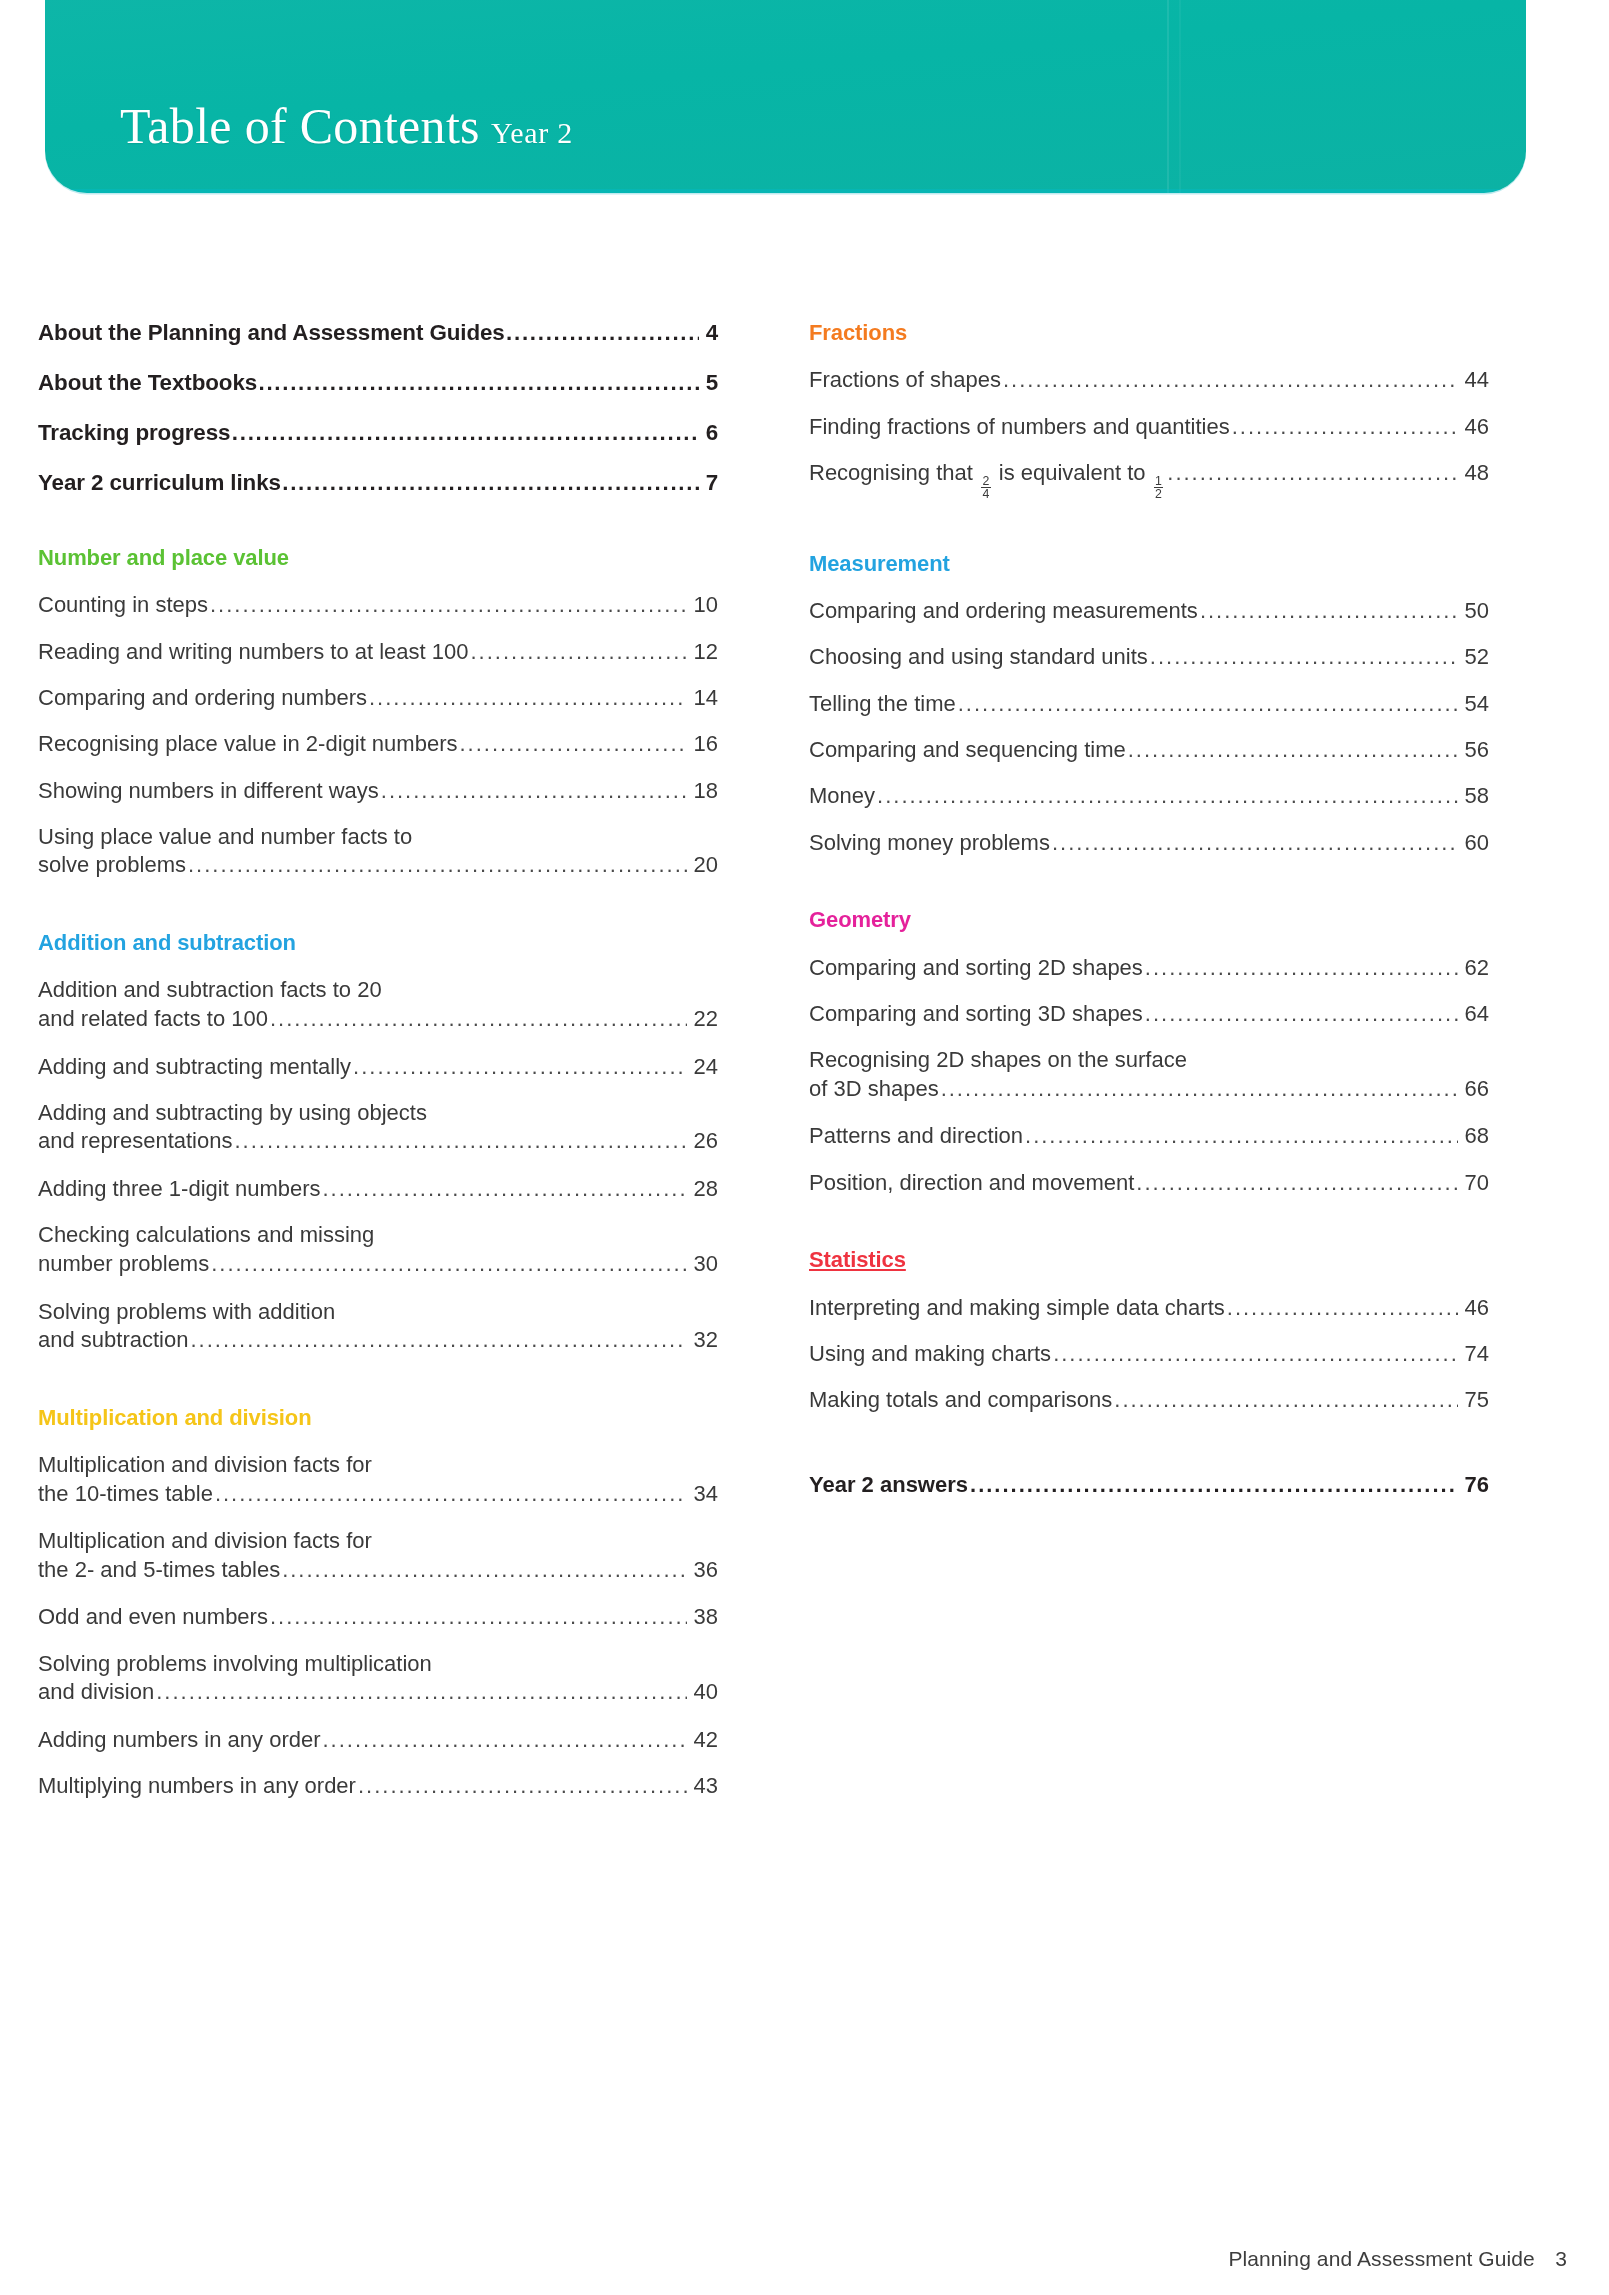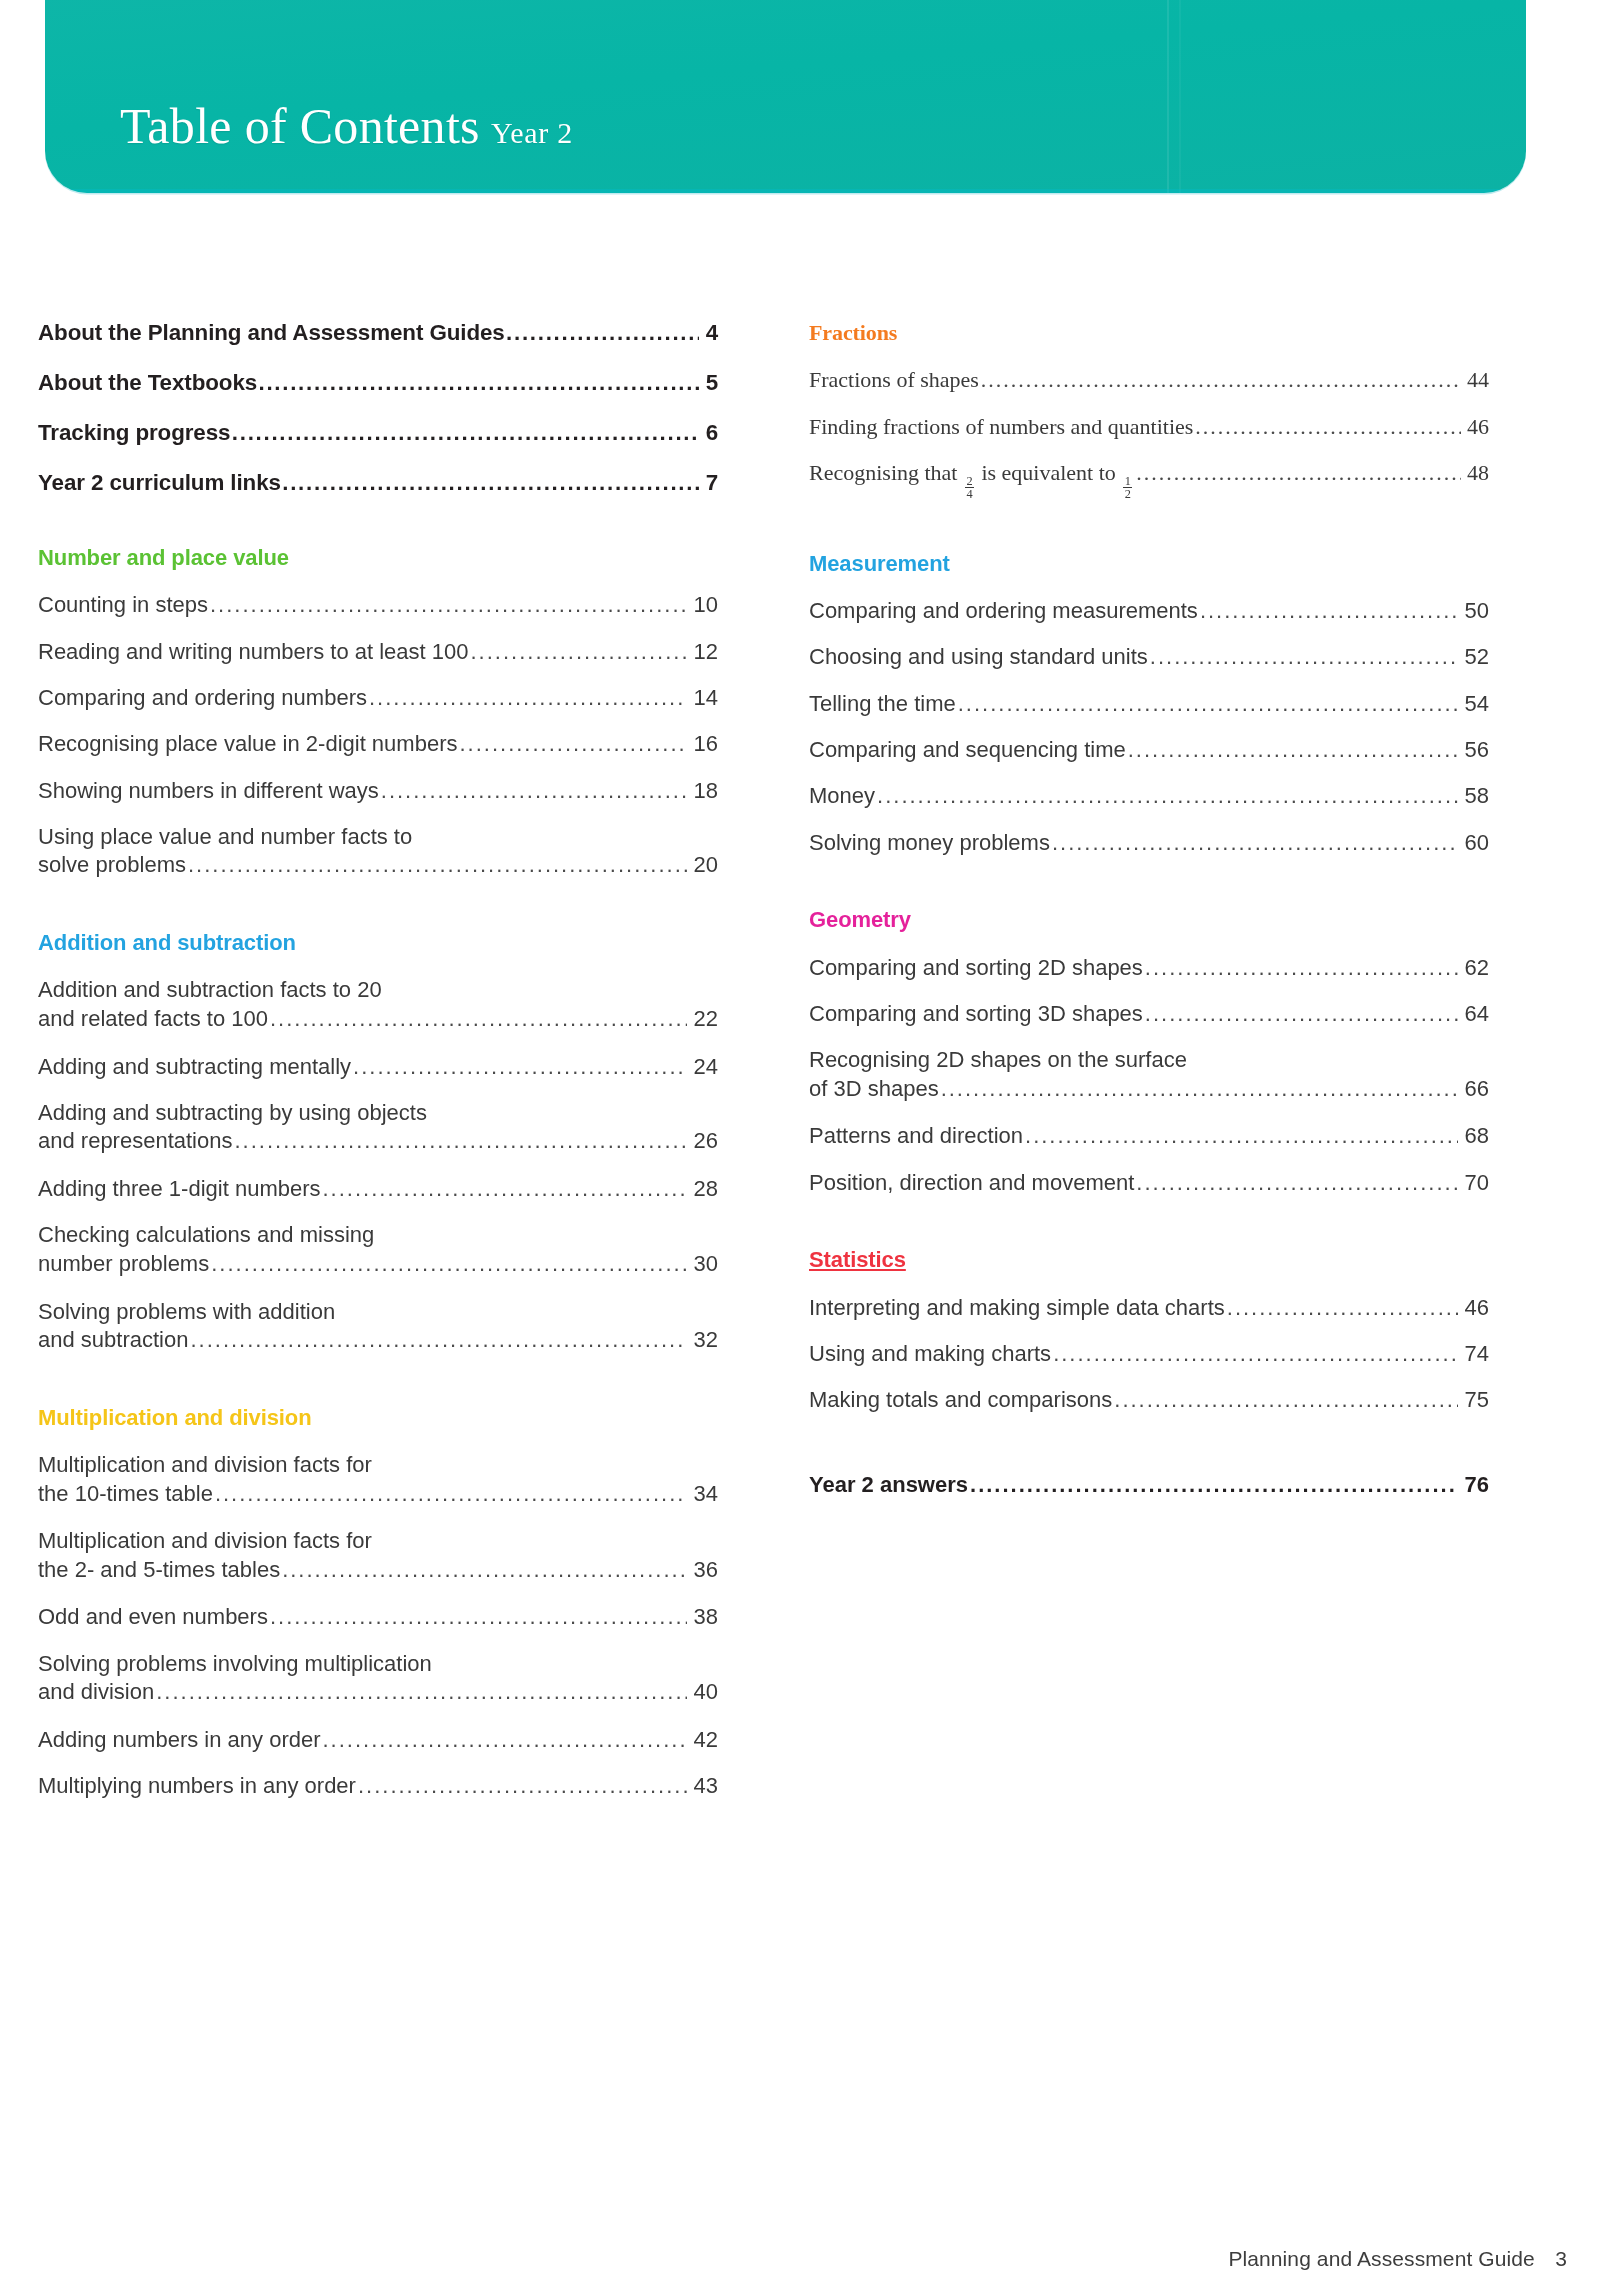--- a/index.html
+++ b/index.html
@@ -360,21 +360,21 @@
               <span class="dots">............................................................................................................</span>
               <span class="pg">43</span>
             </div>
           </div>
         </div>
       </div>
   </div>
 
   <div class="col" id="right-col">
     <div id="right-sections">
-        <div class="section" style="margin-top: 0px; font-family: Liberation Serif, serif;">
+        <div class="section" style="margin-top: 0px;">
           <div class="section-title" style="color: rgb(244, 123, 32);">Fractions</div>
           <div class="entry">
             <div class="dot-line">
               <span class="label">Fractions of shapes</span>
               <span class="dots">............................................................................................................</span>
               <span class="pg">44</span>
             </div>
           </div>
           <div class="entry">
             <div class="dot-line">

